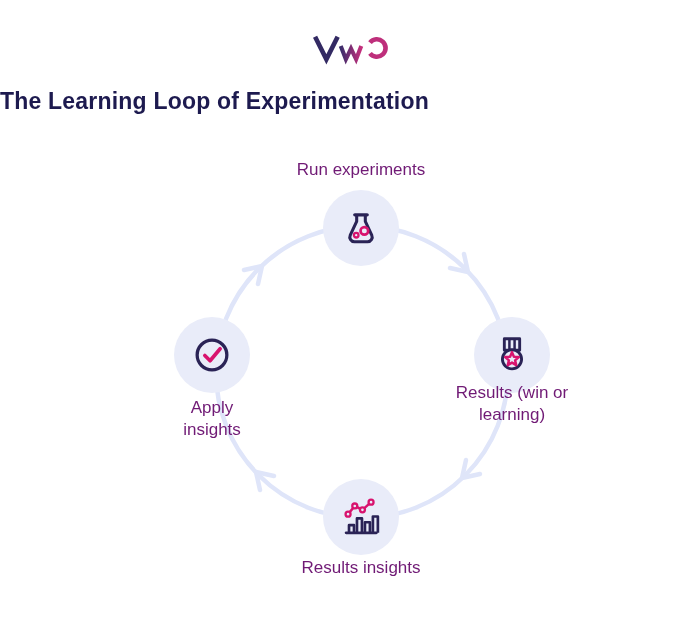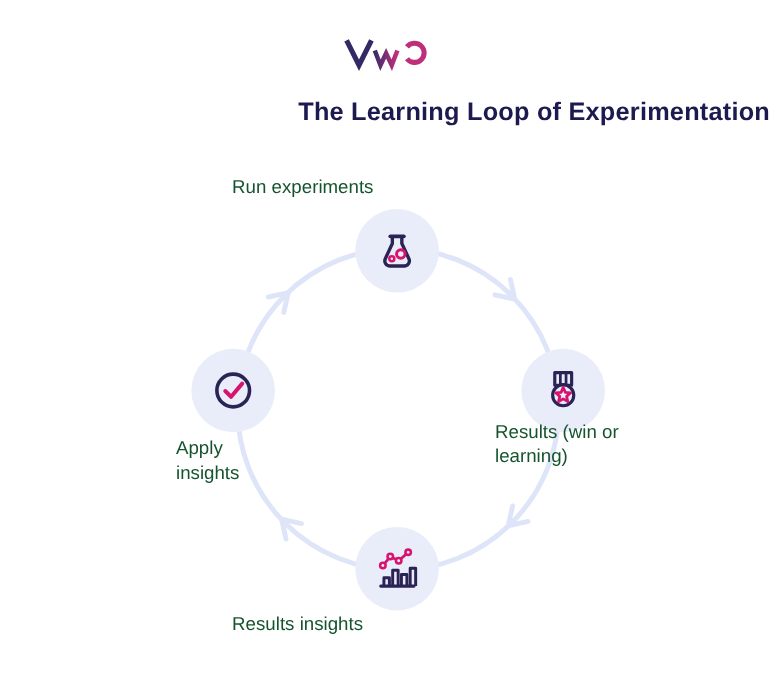--- a/index.html
+++ b/index.html
@@ -3,30 +3,30 @@
 <meta charset="utf-8">
 <style>
   html,body{margin:0;padding:0;}
   body{
     width:700px;height:625px;background:#ffffff;position:relative;overflow:hidden;
     font-family:"Liberation Sans", sans-serif;
   }
   .sr-only{position:absolute;width:1px;height:1px;overflow:hidden;clip:rect(0 0 0 0);}
   .logo{position:absolute;left:312px;top:31px;width:78px;height:34px;}
   .title{
-    position:absolute;top:88px;left:0;width:700px;text-align:right;
+    position:absolute;top:88px;left:0;width:700px;text-align:left;
     font-size:23px;font-weight:700;color:#1d1a4f;letter-spacing:.2px;
   }
   .ring-layer{position:absolute;left:0;top:0;width:700px;height:625px;}
   .node-circle{
     position:absolute;width:76px;height:76px;border-radius:50%;
     background:#e9ecf9;display:flex;align-items:center;justify-content:center;
   }
   .node-label{
-    position:absolute;text-align:left;color:#14532d;
+    position:absolute;text-align:center;color:#701a75;
     font-size:17px;font-weight:500;line-height:22px;
   }
   .c-top{left:323px;top:190px;}
   .c-right{left:474px;top:317px;}
   .c-bottom{left:323px;top:479px;}
   .c-left{left:174px;top:317px;}
   .l-top{left:211px;top:159px;width:300px;}
   .l-right{left:450px;top:382px;width:124px;}
   .l-bottom{left:211px;top:557px;width:300px;}
   .l-left{left:160px;top:397px;width:104px;}

